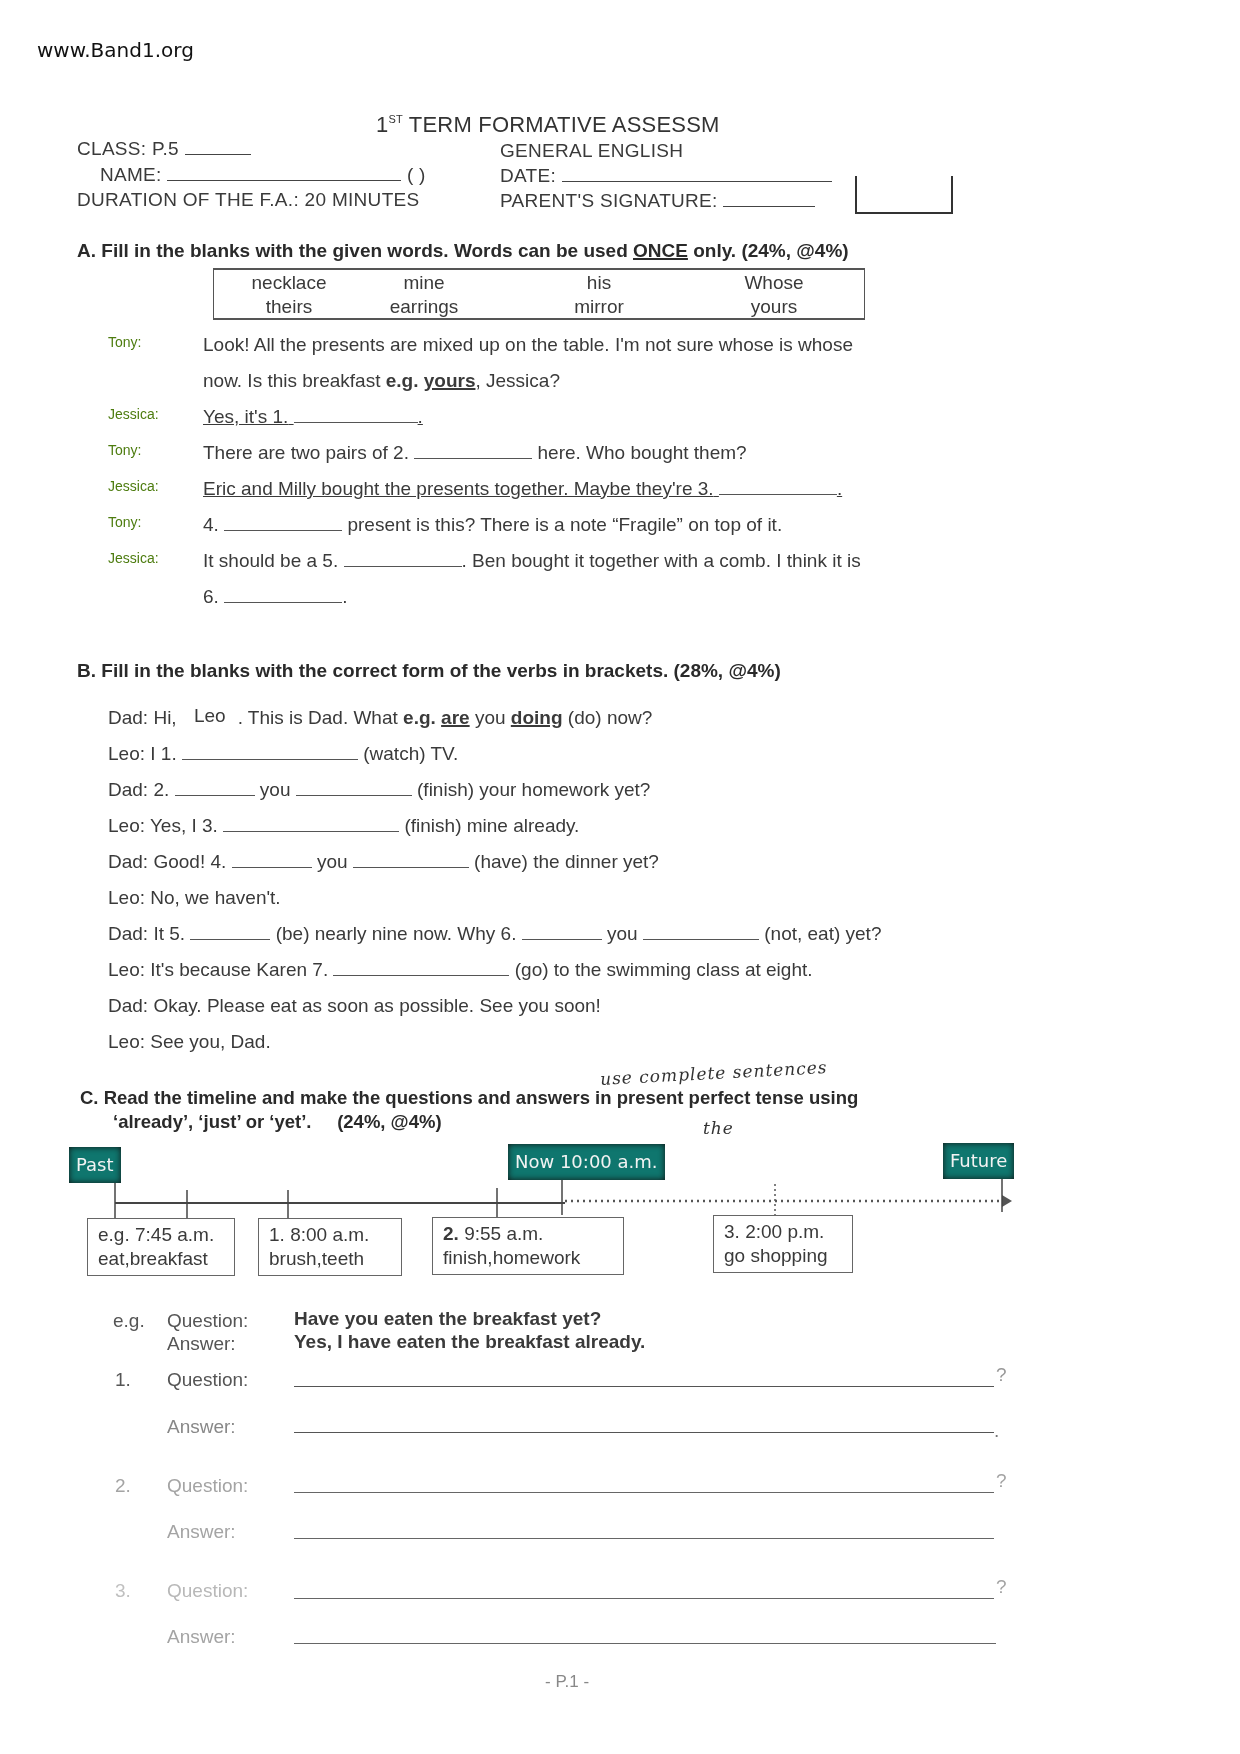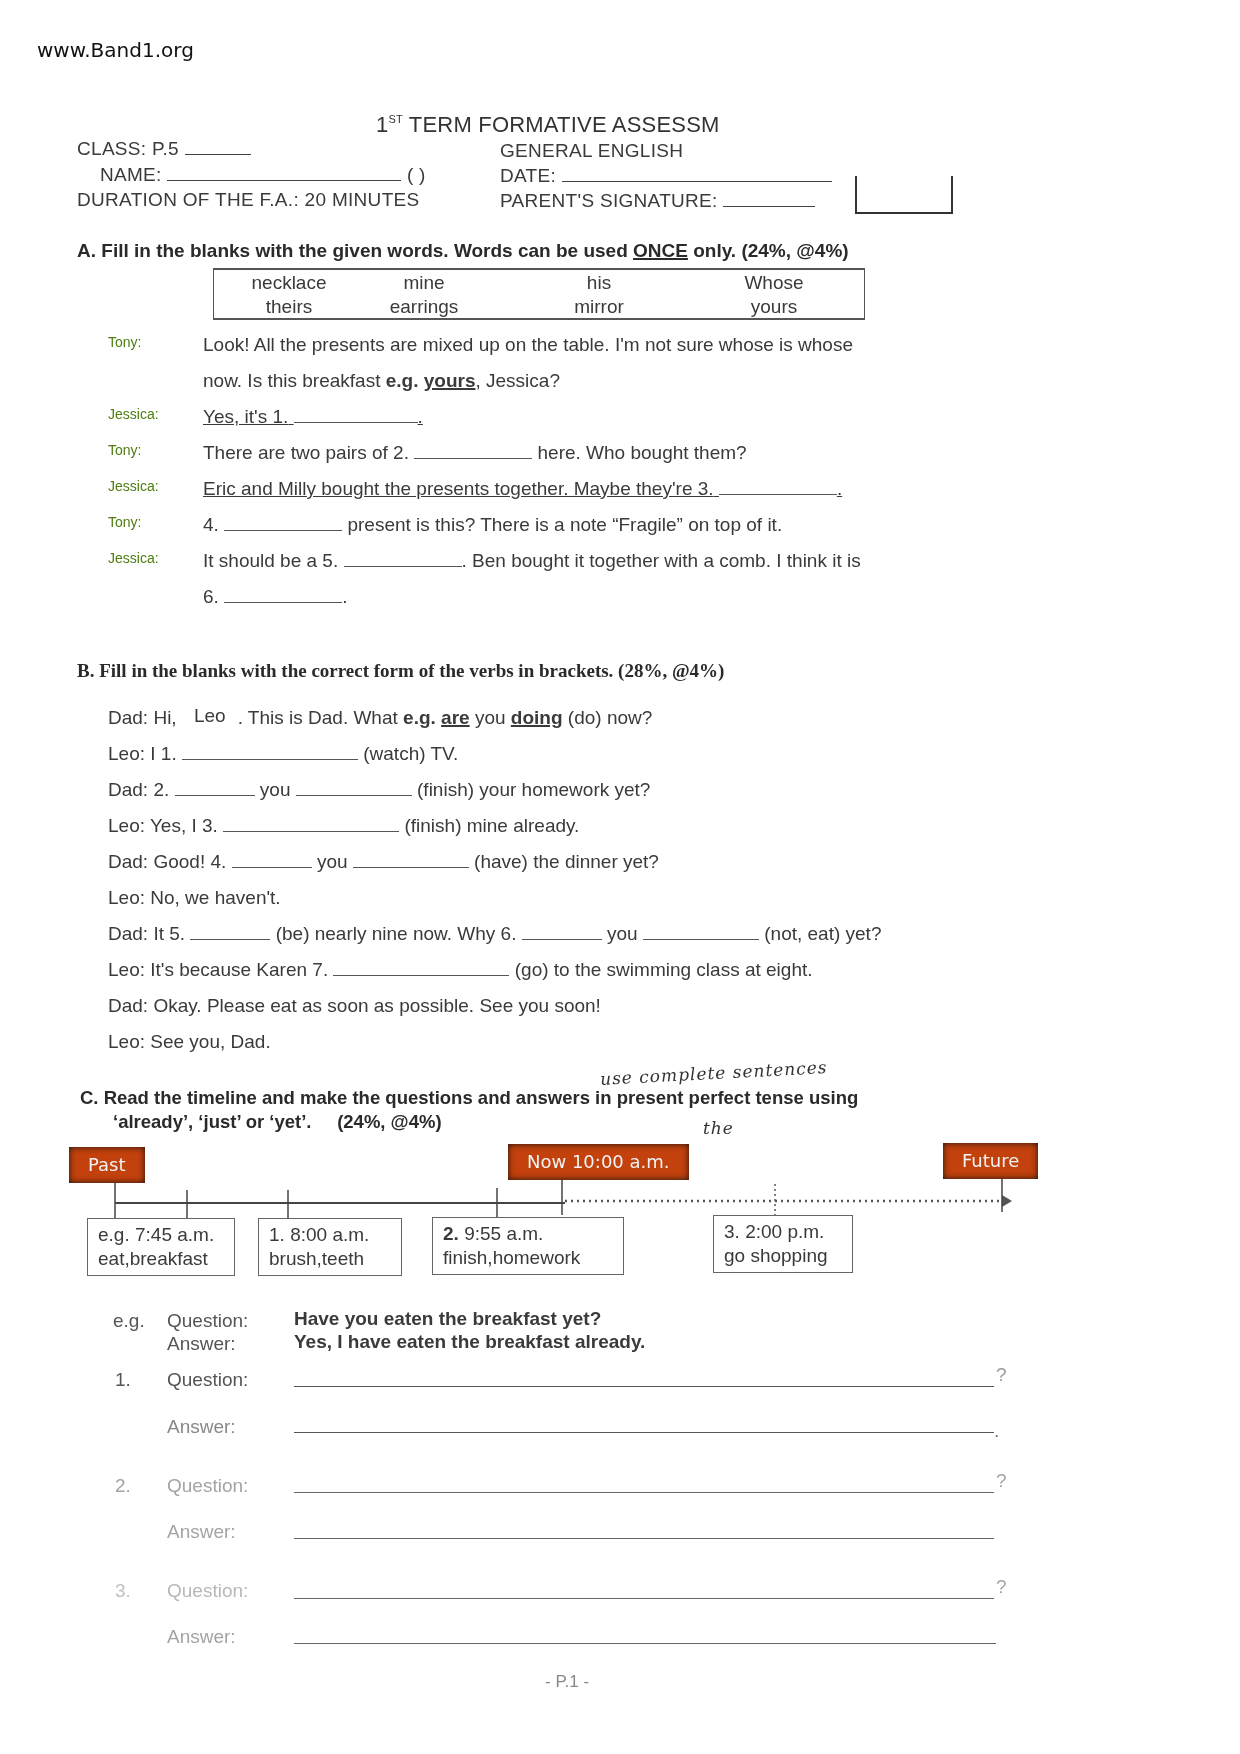--- a/index.html
+++ b/index.html
@@ -28,21 +28,21 @@
     .spk { font-size: 14px; color: #4d7c0f; }
     .line { font-size: 19px; color: #3a3a3a; }
     .b { font-weight: bold; }
     .u { text-decoration: underline; text-decoration-thickness: 2px; }
     .ln { display: inline-block; border-bottom: 1.5px solid #555; height: 14px; }
 
     
     .hand { font-family: "DejaVu Serif", serif; font-style: italic; font-size: 17px; color: #333; letter-spacing: 1px; }
 
     
-    .tl-label { background: #c2410c; color: #f3f3f3; font-family: "DejaVu Sans", sans-serif; font-size: 18px; padding: 4px 19px; height: 36px; line-height: 28px; box-shadow: inset 0 0 6px #111; }
+    .tl-label { background: #0f766e; color: #f3f3f3; font-family: "DejaVu Sans", sans-serif; font-size: 18px; padding: 4px 7px; height: 36px; line-height: 28px; box-shadow: inset 0 0 6px #111; }
     .tl-box { border: 1.5px solid #666; background: #fff; padding: 4px 10px; font-size: 19px; color: #3a3a3a; line-height: 24px; }
 
     
     .qa-label { font-size: 19px; color: #555; }
     .qa-faint { color: #a4a4a4; }
     .ans-line { border-bottom: 1.5px solid #555; height: 2px; }
     .page-num { left: 545px; top: 1672px; font-size: 17px; color: #888; }
   </style>
 </head>
 <body>
@@ -129,21 +129,21 @@
 <div class="abs line" style="left:203px; top:550px;">
   <span>It should be a 5.</span>
   <span class="ln" style="width:118px;"></span><span>. Ben bought it together with a comb. I think it is</span>
 </div>
 
 <div class="abs line" style="left:203px; top:586px;">
   <span>6.</span>
   <span class="ln" style="width:118px;"></span><span>.</span>
 </div>
 
-<div class="abs sec" style="left:77px; top:660px;font-family:Liberation Serif, serif;">
+<div class="abs sec" style="left:77px; top:660px;">
   <span>B.</span>
   <span>Fill in the blanks with the correct form of the verbs in brackets. (28%, @4%)</span>
 </div>
 
 <div class="abs line" style="left:108px; top:707px;">
   <span>Dad:</span>
   <span>Hi,</span>
   <span style="padding:0 12px; position:relative; top:-2px;">Leo</span><span>. This is Dad. What </span><span class="b">e.g.</span>
   <span class="b u">are</span><span> you </span><span class="b u">doing</span><span> (do) now?</span>
 </div>

